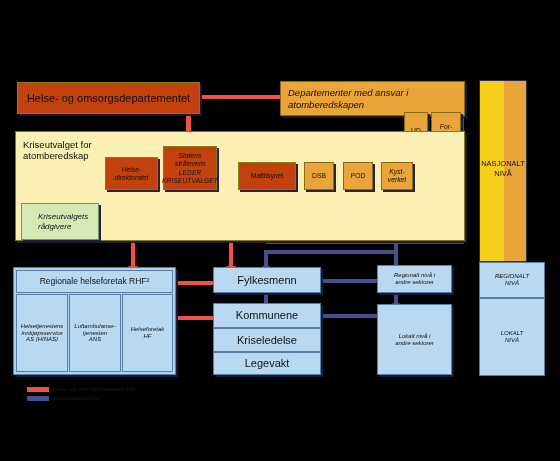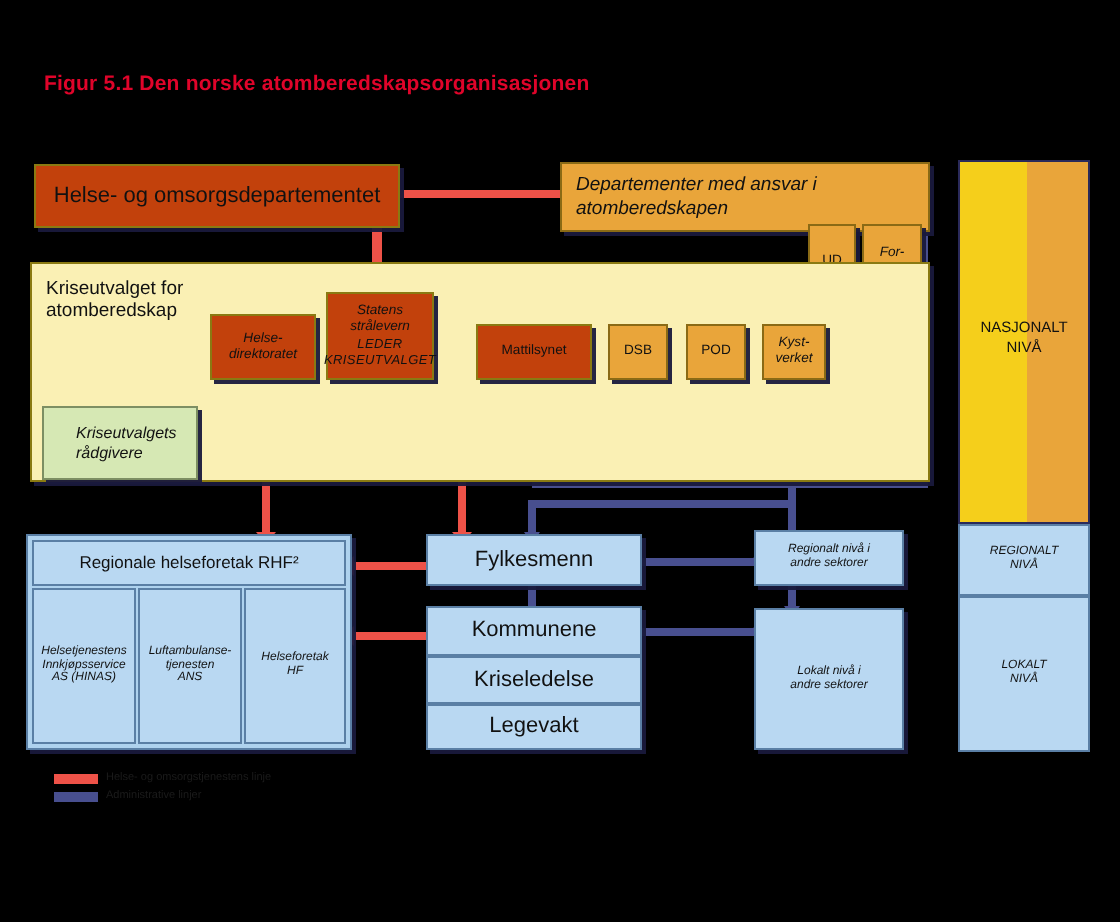--- a/index.html
+++ b/index.html
@@ -48,21 +48,20 @@
   .swatch{width:22px;height:5px;display:block;}
   .legend-txt{font-size:5.5px;color:#1b1b1b;white-space:nowrap;}
 
   .band{position:absolute;box-sizing:border-box;}
 </style>
 </head>
 <body>
 
 <div id="stage">
 
-  <div class="title">Figur 5.1 Den norske atomberedskapsorganisasjonen</div>
 
   <div class="line red" style="left:199px;top:95px;width:82px;height:4px;"></div>
   <div class="arrow a-left-red" style="left:194px;top:92px;"></div>
 
   <div class="line red" style="left:186px;top:114px;width:5px;height:30px;"></div>
   <div class="arrow a-down-red" style="left:183px;top:142px;"></div>
 
   <div class="line red" style="left:131px;top:152px;width:305px;height:2px;"></div>
   <div class="line red" style="left:131px;top:152px;width:2px;height:11px;"></div>
   <div class="line red" style="left:186px;top:147px;width:2px;height:7px;"></div>
@@ -202,21 +201,21 @@
   <div class="box blue2 shadow lbl-xs stack" style="left:377px;top:265px;width:75px;height:28px;">
     <div>Regionalt nivå i</div>
     <div>andre sektorer</div>
   </div>
 
   <div class="box blue2 shadow lbl-xs stack" style="left:377px;top:304px;width:75px;height:71px;">
     <div>Lokalt nivå i</div>
     <div>andre sektorer</div>
   </div>
 
-  <div class="band" style="left:479px;top:80px;width:66px;height:182px;border:1px solid #2a2a5a;background:linear-gradient(to right,#f5cf1b 0%,#f5cf1b 52%,#e9a53a 52%,#e9a53a 100%);">
+  <div class="band" style="left:479px;top:80px;width:48px;height:182px;border:1px solid #2a2a5a;background:linear-gradient(to right,#f5cf1b 0%,#f5cf1b 52%,#e9a53a 52%,#e9a53a 100%);">
     <div style="position:absolute;left:0;right:0;top:78px;text-align:center;font-size:7.5px;line-height:10px;color:#111;">
       <div>NASJONALT</div>
       <div>NIVÅ</div>
     </div>
   </div>
 
   <div class="band blue2 stack box lbl-xs" style="left:479px;top:262px;width:66px;height:36px;display:flex;">
     <div>REGIONALT</div>
     <div>NIVÅ</div>
   </div>

